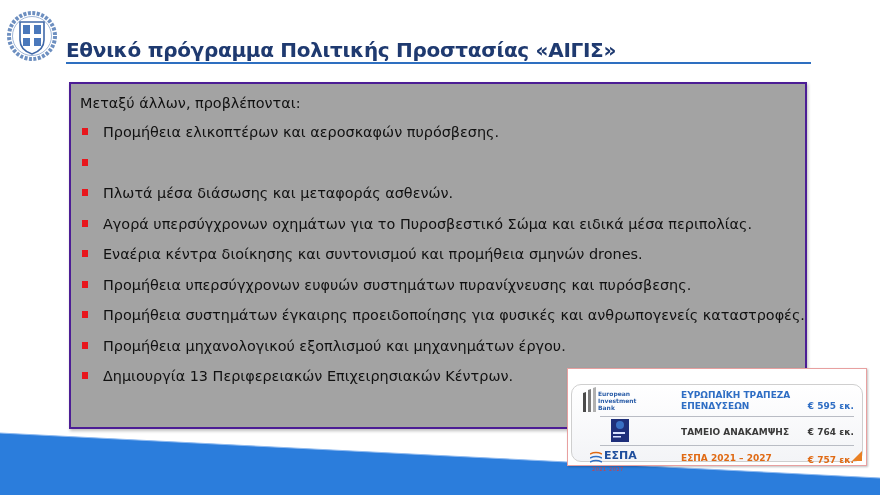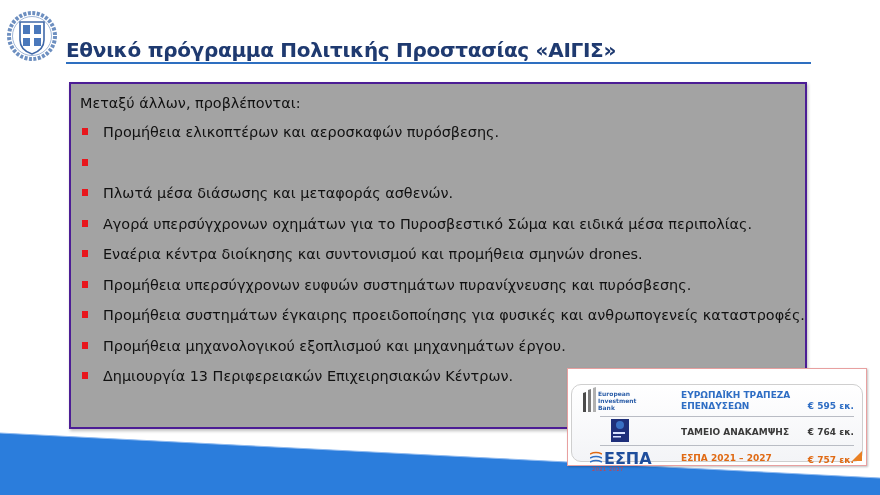--- a/index.html
+++ b/index.html
@@ -64,21 +64,21 @@
   .fund-sep.s2 { top: 60px; }
   .fund-logo { position: absolute; left: 4px; top: 0; width: 80px; height: 28px; }
   .fund-name {
     position: absolute; left: 103px; font-size: 9px; font-weight: bold;
     line-height: 11px; white-space: nowrap;
   }
   .fund-amount {
     position: absolute; right: 0; font-size: 9px; font-weight: bold; white-space: nowrap; text-align: right;
   }
   .eib-text { position: absolute; left: 16px; top: 3px; font-size: 6px; line-height: 7px; color: #2c5ea8; font-weight: bold; }
-  .espa-text { position: absolute; left: 10px; top: 2px; font-size: 16px; font-weight: bold; color: #1f4e9c; }
+  .espa-text { position: absolute; left: 10px; top: 2px; font-size: 11px; font-weight: bold; color: #1f4e9c; }
   .espa-sub { position: absolute; left: 4px; top: 19px; font-size: 5px; color: #d83b3b; letter-spacing: 0.5px; }
 </style>
 </head>
 <body>
 
 <svg class="emblem" viewBox="0 0 52 52">
   <circle cx="26" cy="26" r="23" fill="none" stroke="#6d8fc0" stroke-width="4" stroke-dasharray="3 1.5"></circle>
   <circle cx="26" cy="26" r="19.5" fill="none" stroke="#9fb6d8" stroke-width="1"></circle>
   <path d="M14 12 H38 V30 Q38 40 26 44 Q14 40 14 30 Z" fill="#ffffff" stroke="#3f68a8" stroke-width="1.6"></path>
   <rect x="17" y="15" width="7" height="9" fill="#4a78bb"></rect>

